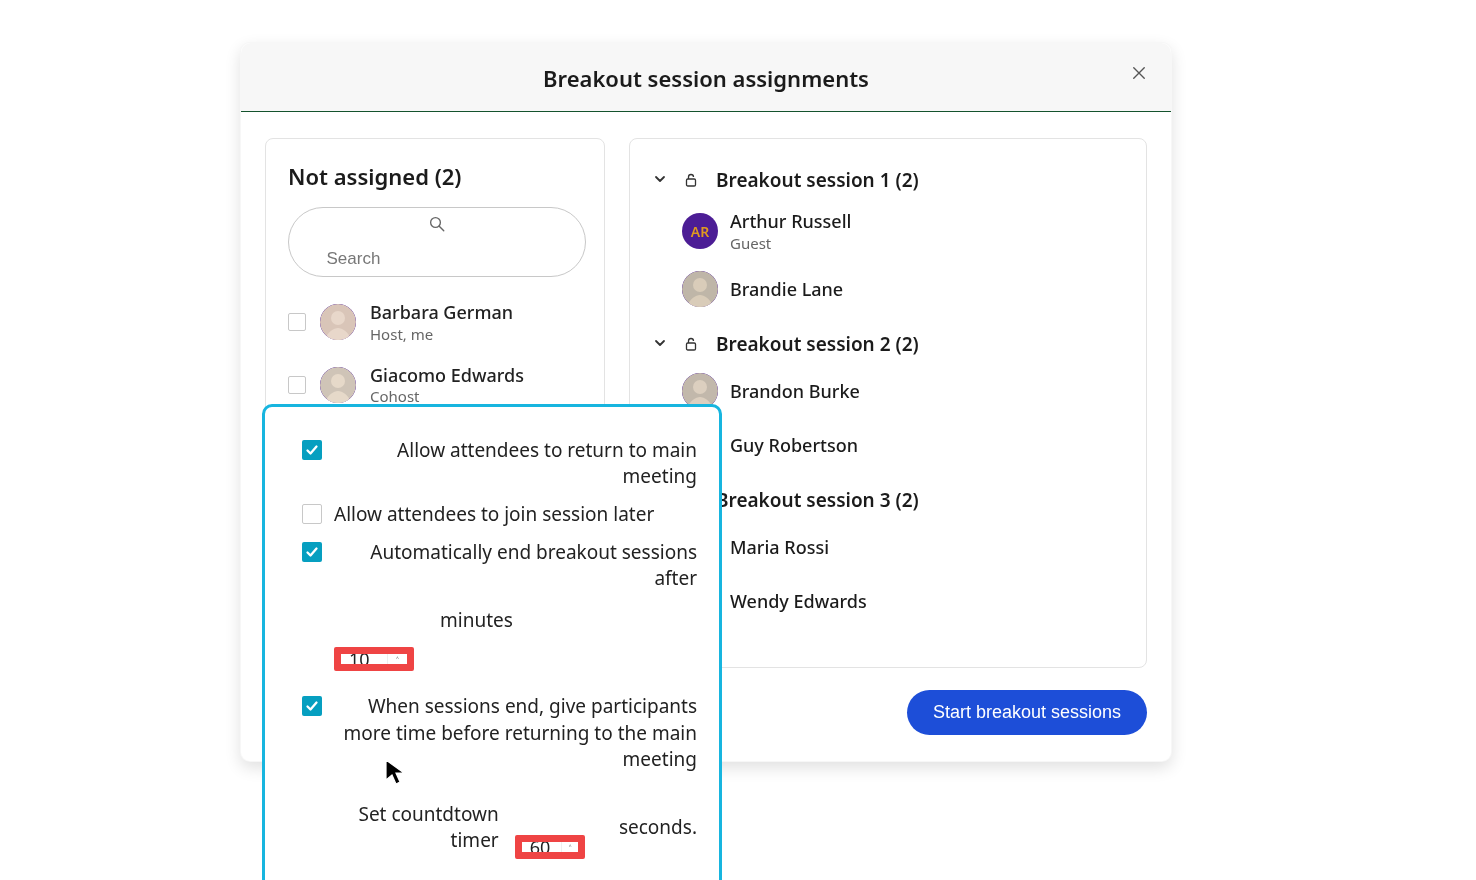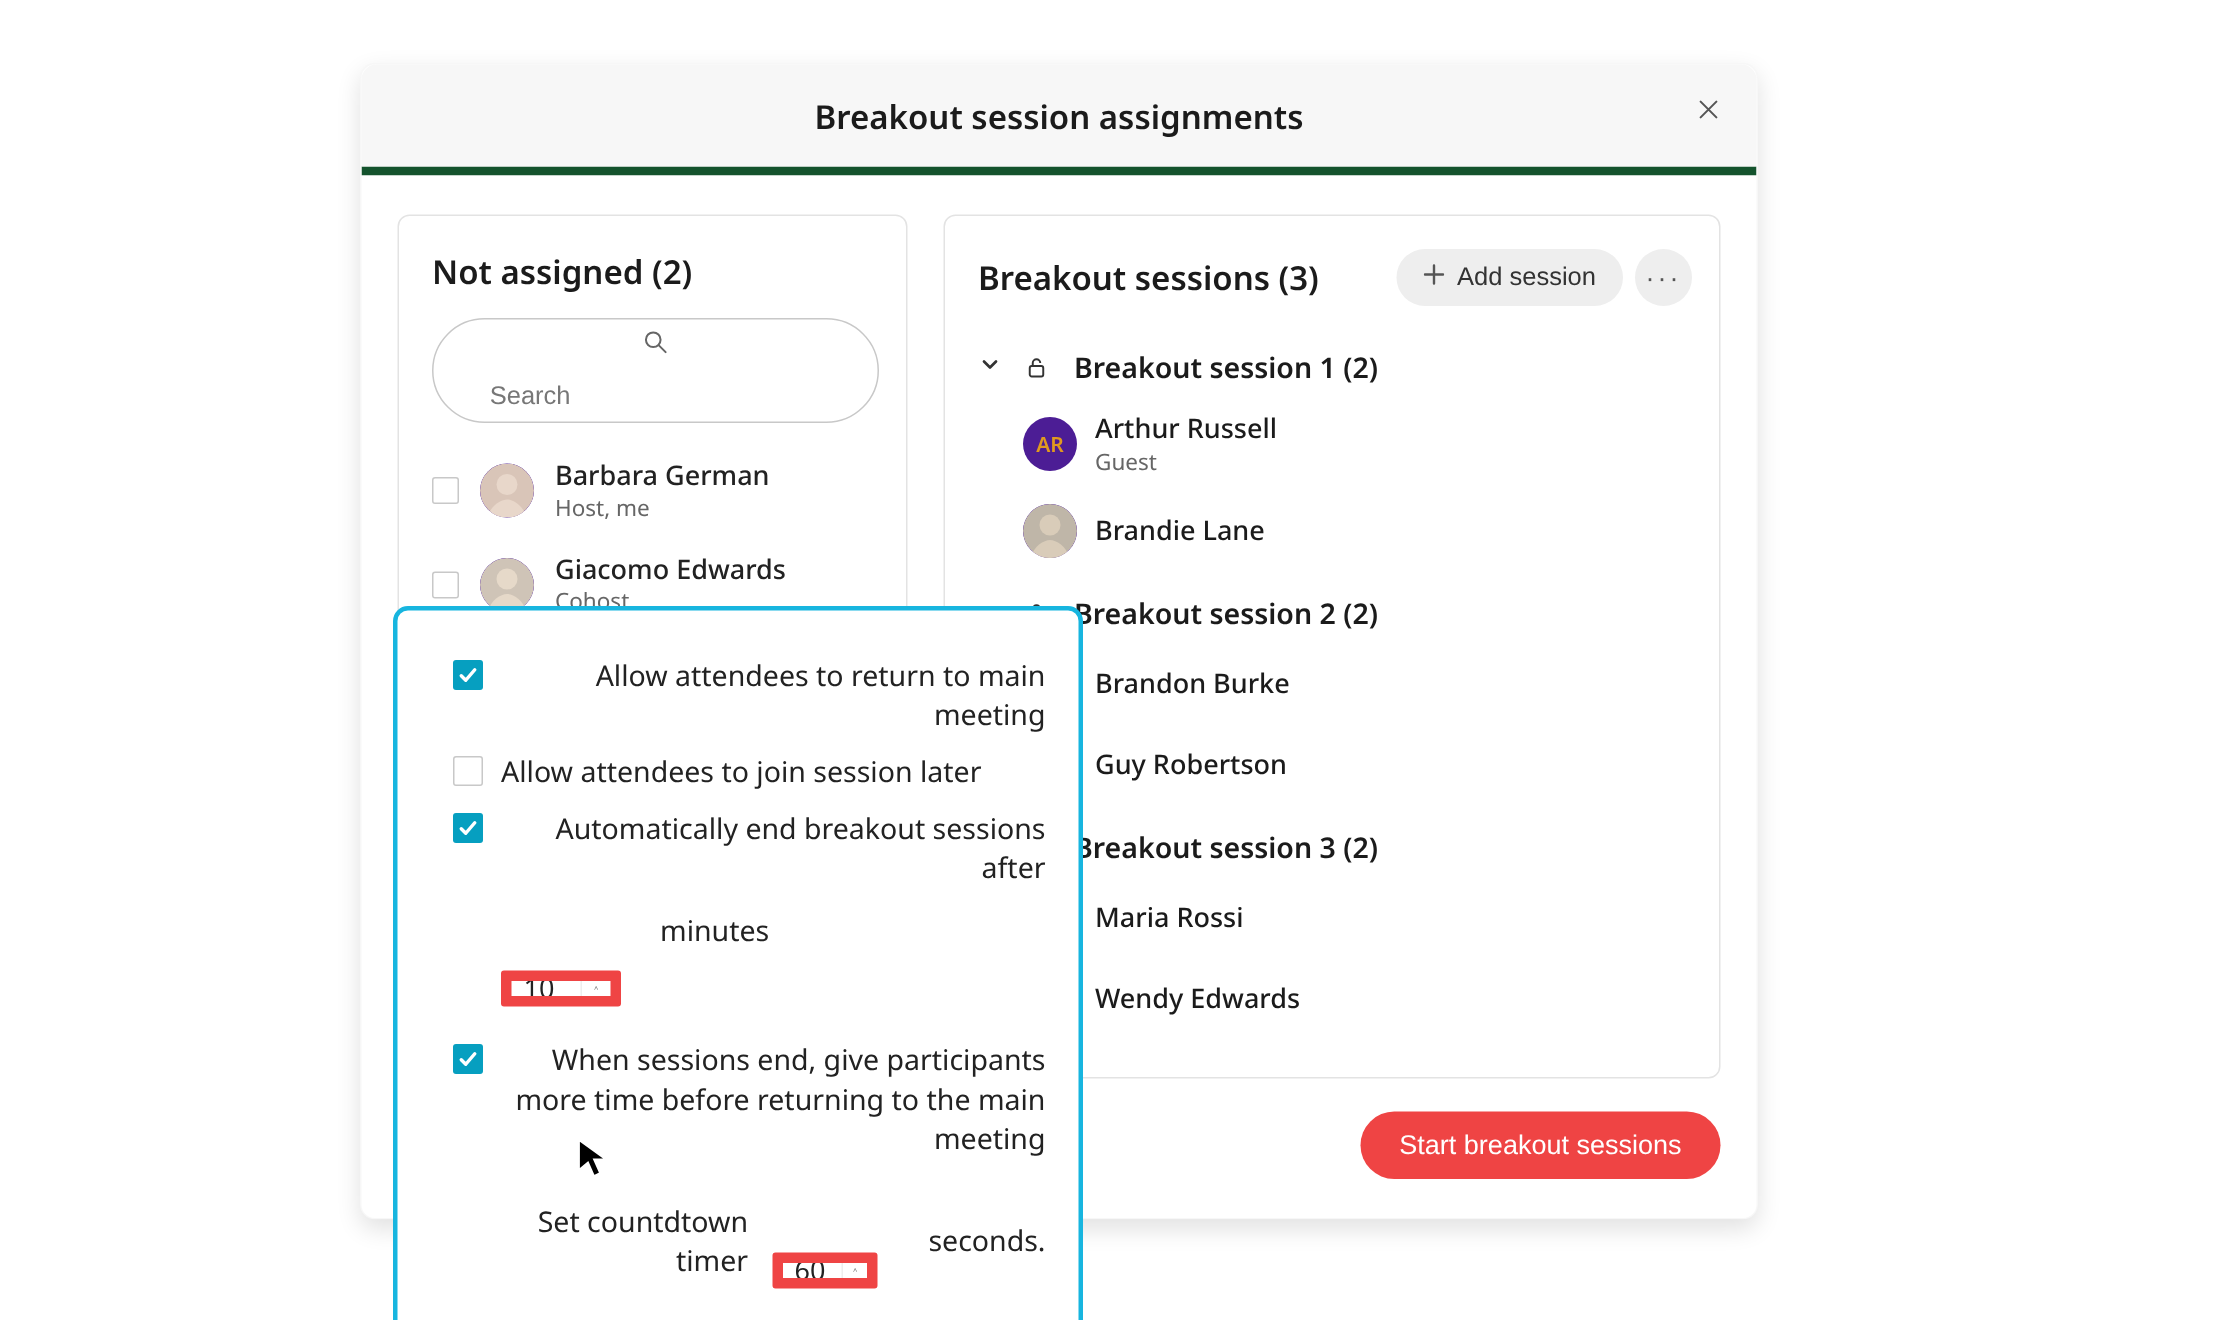--- a/index.html
+++ b/index.html
@@ -17,21 +17,21 @@
     position: absolute;
     left: 240px; top: 42px;
     width: 932px;
     background: #fff;
     border-radius: 10px;
     box-shadow: 0 6px 16px rgba(0,0,0,0.12);
     border: 1px solid rgba(0,0,0,0.03);
   }
   .dialog-header {
     background: #f7f7f7;
-    border-bottom: 6px solid #14532d;
+    border-bottom: 1px solid #14532d;
     border-radius: 10px 10px 0 0;
     text-align: center;
     position: relative;
     padding: 20px 0 18px 0;
     font-size: 22px;
     font-weight: 600;
   }
   .close-btn {
     position: absolute;
     right: 14px; top: 14px;
@@ -109,21 +109,21 @@
     display:flex; align-items:center; justify-content:space-between;
     padding:18px 24px 26px 24px;
   }
   .footer-left { display:flex; align-items:center; gap:26px; }
   .plain-btn {
     display:inline-flex; align-items:center; gap:8px;
     background:none; border:none; font-size:18px; color:#222;
     cursor:pointer;
   }
   .primary-btn {
-    background:#ef4444; color:#fff; border:none;
+    background:#1d4ed8; color:#fff; border:none;
     padding:12px 26px; border-radius:999px;
     font-size:18px; cursor:pointer;text-align:right;
   }
   
   .popover {
     position:absolute;
     left:262px; top:404px;
     width:460px;
     background:#fff;
     border:3px solid #17b5df;
@@ -235,34 +235,20 @@
             </svg>
         </span>
         <div>
           <div class="person-name">Giacomo Edwards</div>
           <div class="person-role">Cohost</div>
         </div>
       </div>
     </div>
 
     <div class="panel right">
-      <div class="right-title-row">
-        <div class="panel-title">Breakout sessions (3)</div>
-        <button class="pill-btn">
-          <span>
-            <svg width="14" height="14" viewBox="0 0 14 14">
-                <path d="M7 1v12M1 7h12" stroke="#555" stroke-width="1.6" stroke-linecap="round"></path>
-              </svg>
-          </span>
-          <span>Add session</span>
-        </button>
-        <button class="more-btn">
-          <span>···</span>
-        </button>
-      </div>
 
       <div class="session-header">
         <span class="chev">
           <svg width="14" height="14" viewBox="0 0 14 14">
               <path d="M3 5l4 4 4-4" fill="none" stroke="#333" stroke-width="1.8" stroke-linecap="round" stroke-linejoin="round"></path>
             </svg>
         </span>
         <span class="lock-icon">
           <svg width="14" height="14" viewBox="0 0 14 14">
               <rect x="2.5" y="6" width="9" height="7" rx="1.3" fill="none" stroke="#333" stroke-width="1.3"></rect>

